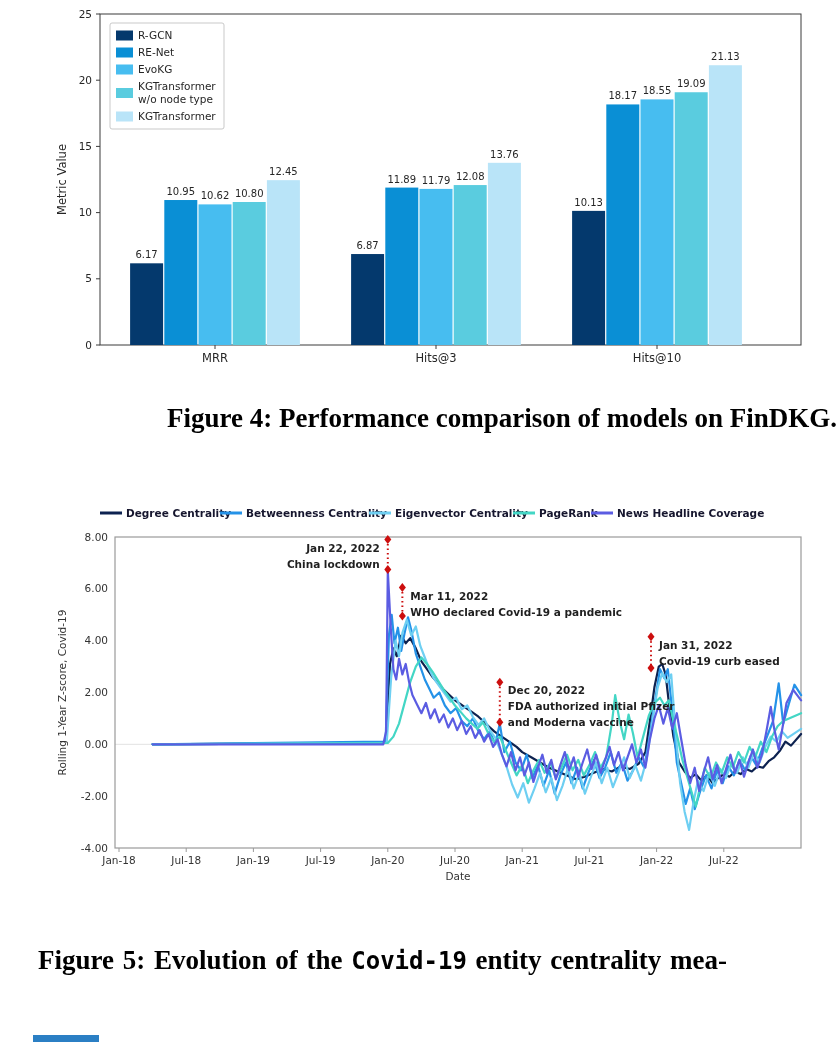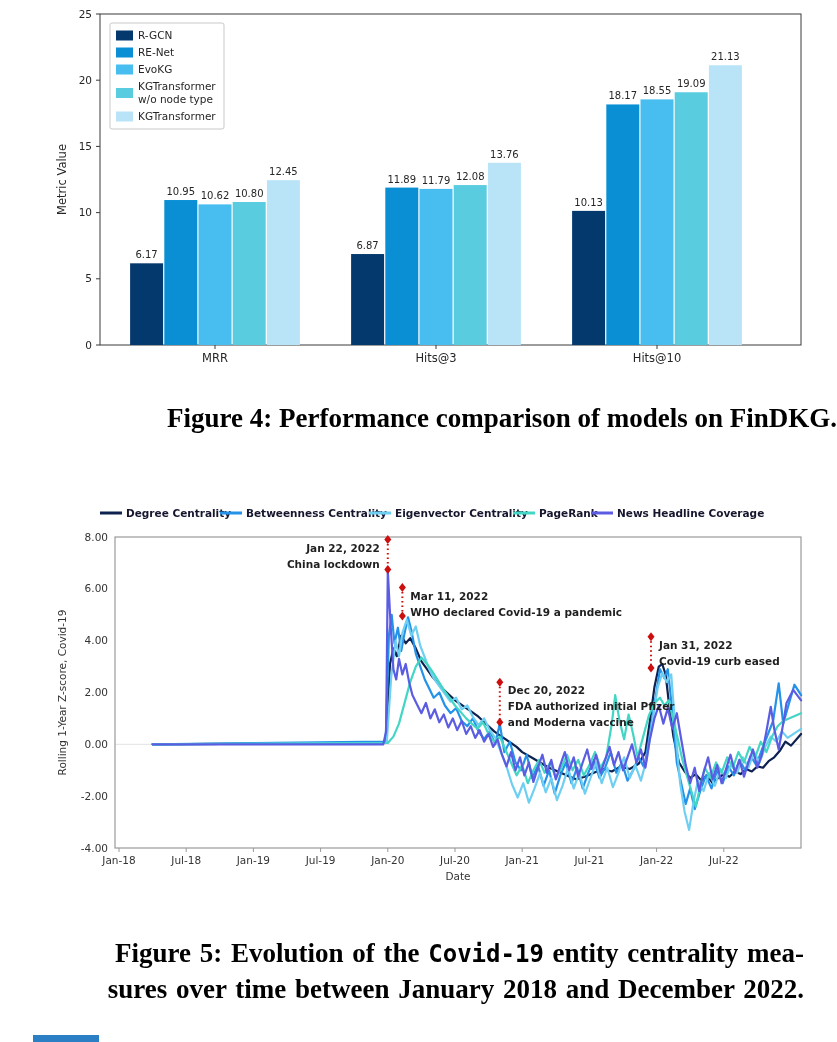--- a/index.html
+++ b/index.html
@@ -1,21 +1,21 @@
 <!DOCTYPE html>
 <html><head>
 <meta charset="utf-8">
 <style>
   html,body{margin:0;padding:0;background:#ffffff;}
   #page{position:relative;width:837px;height:1042px;background:#ffffff;overflow:hidden;
         font-family:"DejaVu Sans",sans-serif;}
   svg{position:absolute;left:0;}
   .caption{position:absolute;font-family:"Liberation Serif",serif;font-weight:700;color:#000;}
   #caption4{top:403px;left:0;width:837px;text-align:right;font-size:27px;}
-  #caption5{top:936px;left:38px;width:766px;font-size:27px;line-height:35px;word-spacing:2px;text-align:right;}
+  #caption5{top:936px;left:38px;width:766px;font-size:27px;line-height:48px;word-spacing:2px;}
   .mono{font-family:"DejaVu Sans Mono",monospace;font-size:24px;font-weight:700;}
   #blue-strip{position:absolute;left:33px;top:1035px;width:66px;height:7px;background:#2b7fc4;}
 </style>
 </head>
 <body>
 
 <div id="page">
   <svg id="fig4" width="837" height="378" viewBox="0 0 837 378" style="top:0;">
       <rect x="100" y="14" width="701" height="331" fill="none" stroke="#3a3a3a" stroke-width="1"></rect>
       <line x1="96" y1="345" x2="100" y2="345" stroke="#3a3a3a" stroke-width="1"></line>
@@ -156,17 +156,16 @@
         <line x1="651" y1="146.77916666666667" x2="651" y2="177.87916666666666" stroke="#cc0e0e" stroke-width="2" stroke-dasharray="1.5 3"></line>
         <text x="659" y="158.77916666666667" text-anchor="start" font-size="10.5" font-weight="700" font-family="&quot;DejaVu Sans&quot;, sans-serif" fill="#1f1f1f">Jan 31, 2022</text>
         <text x="659" y="174.77916666666667" text-anchor="start" font-size="10.5" font-weight="700" font-family="&quot;DejaVu Sans&quot;, sans-serif" fill="#1f1f1f">Covid-19 curb eased</text>
       </g>
       <path d="M 651 142.27916666666667 L 654.5 146.77916666666667 L 651 151.27916666666667 L 647.5 146.77916666666667 Z" fill="#cc0e0e"></path>
       <path d="M 651 173.37916666666666 L 654.5 177.87916666666666 L 651 182.37916666666666 L 647.5 177.87916666666666 Z" fill="#cc0e0e"></path>
     </svg>
 
   <div id="caption5" class="caption">
     <span>Figure 5: Evolution of the </span><span class="mono">Covid-19</span><span> entity centrality mea-</span><br>
-    <span>sures over time between January 2018 and December 2022.</span>
   </div>
 
   <div id="blue-strip"></div>
 </div>
 
 </body></html>

